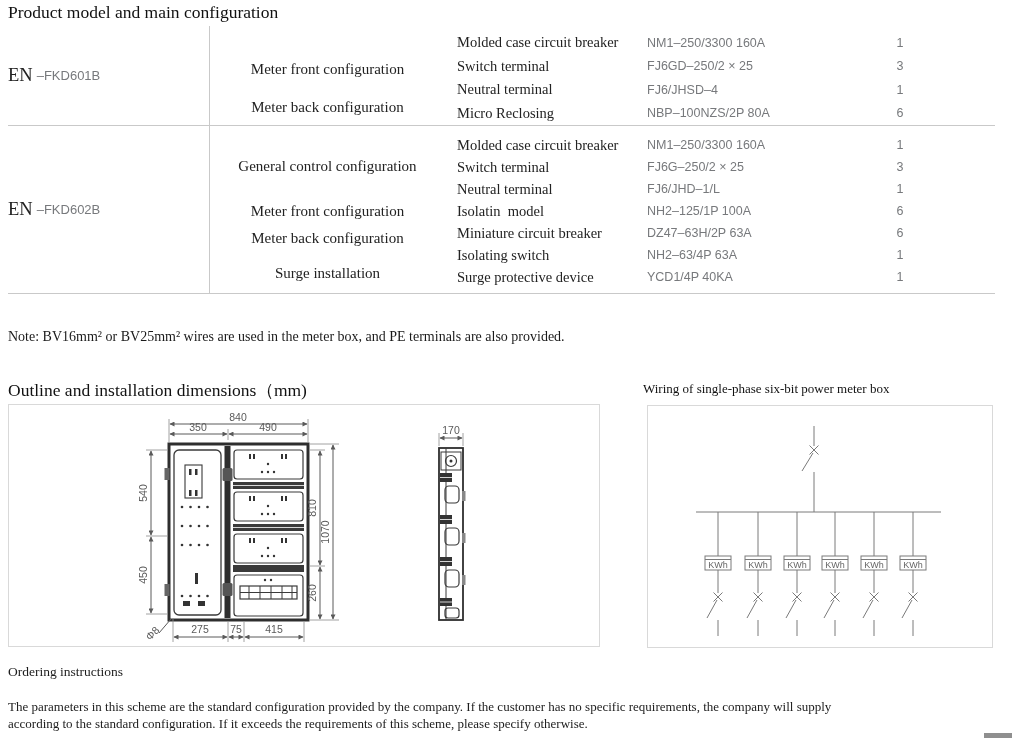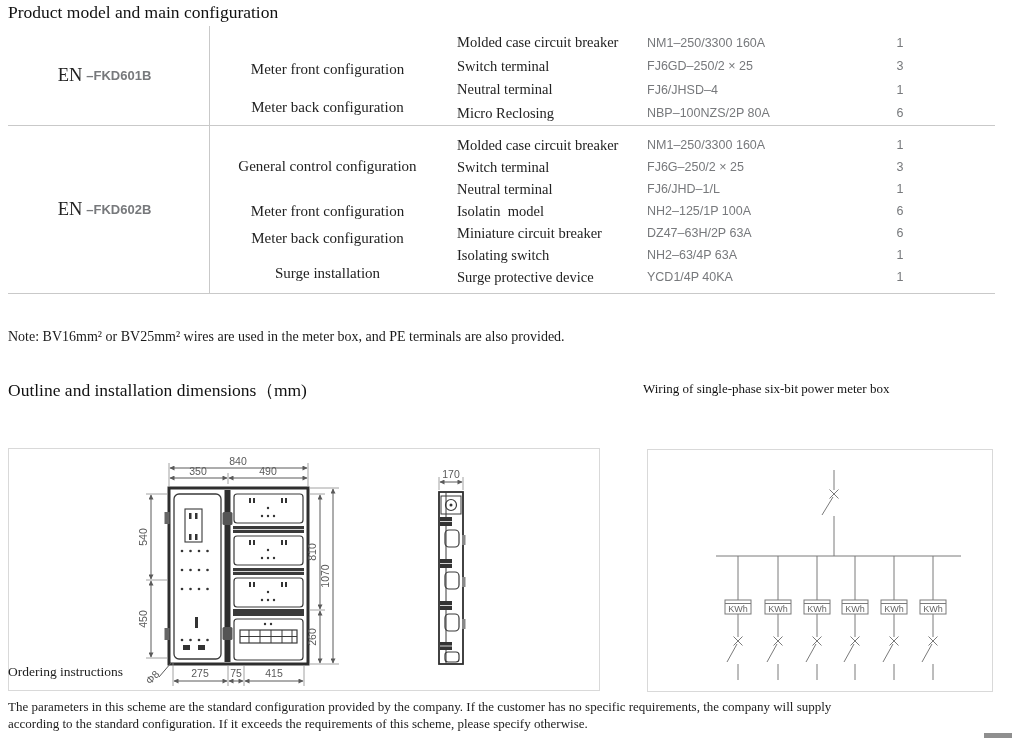--- a/index.html
+++ b/index.html
@@ -20,37 +20,37 @@
   
   .cfg-table{position:absolute;left:8px;top:26px;width:987px;}
   .thead{display:flex;height:30px;background:var(--blue);align-items:center;}
   .th{color:#fff;font-size:16px;line-height:30px;height:30px;}
   .h-model{padding-left:34px;border-right:1px solid rgba(255,255,255,.7);}
   .h-config{text-align:center;}
   .h-name{padding-left:12px;}
   .h-spec{padding-left:1px;}
   .h-qty{text-align:center;padding-right:47px;}
   .trow{display:flex;border-bottom:1px solid var(--line);position:relative;}
-  .td-model{width:202px;border-right:1px solid var(--line);display:flex;align-items:center;justify-content:center;padding-right:8px;}
+  .td-model{width:202px;border-right:1px solid var(--line);display:flex;align-items:center;padding-right:8px;}
   .model-en{font-size:18.5px;color:#222;}
-  .model-suffix{font-family:"Liberation Sans",sans-serif;font-size:13px;color:var(--muted);margin-left:4px;font-weight:bold;}
+  .model-suffix{font-family:"Liberation Sans",sans-serif;font-size:13px;color:var(--muted);margin-left:4px;}
   .td-config{width:235px;position:relative;}
   .config-label{position:absolute;left:0;width:100%;text-align:center;font-size:15px;color:#222;white-space:nowrap;}
   .td-items{width:550px;display:flex;flex-direction:column;}
   .item-row{display:flex;align-items:center;justify-content:space-between;}
   .it-name{width:202px;padding-left:12px;font-size:14.5px;color:#222;white-space:pre;}
   .it-spec{width:205px;font-family:"Liberation Sans",sans-serif;font-size:12.5px;color:var(--muted);white-space:pre;}
   .it-qty{width:143px;text-align:center;padding-right:47px;font-family:"Liberation Sans",sans-serif;font-size:12.5px;color:var(--muted);}
 
   #note{position:absolute;left:8px;top:329px;font-size:14px;color:#1a1a1a;}
 
   
-  .panel{position:absolute;background:#fff;border:1px solid var(--panel);margin-top:44px;}
+  .panel{position:absolute;background:#fff;border:1px solid var(--panel);}
   #panel-left{left:8px;top:404px;width:592px;height:243px;}
-  #panel-right{left:647px;top:405px;width:346px;height:243px;padding-left:20px;}
+  #panel-right{left:647px;top:405px;width:346px;height:243px;}
   svg{display:block;}
   svg text{font-family:"Liberation Sans",sans-serif;}
   .dim-t{font-size:10.5px;fill:var(--dim);}
   .kwh-t{font-size:9px;fill:#666;}
 
   #ordering-title{position:absolute;left:8px;top:664px;font-size:13.5px;}
   #ordering-text{position:absolute;left:8px;top:699px;width:845px;font-size:13px;line-height:1.3;}
   #corner-bar{position:absolute;right:0;bottom:3px;width:28px;height:5px;background:#8f8f8f;}
 </style>
 </head>

